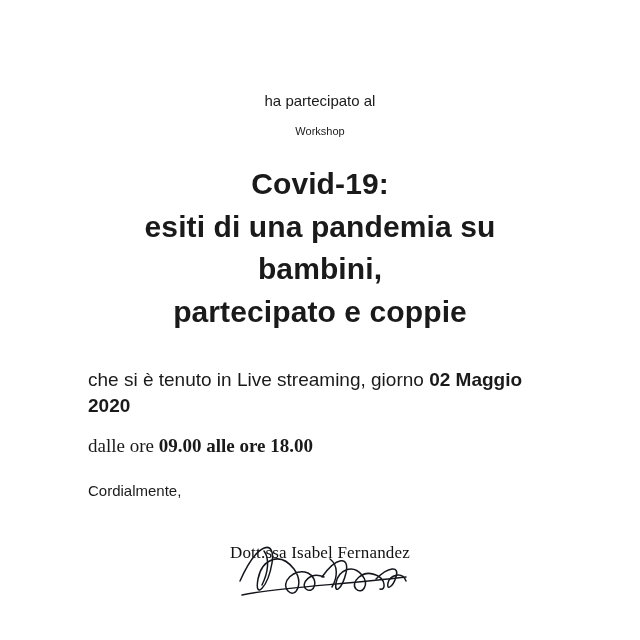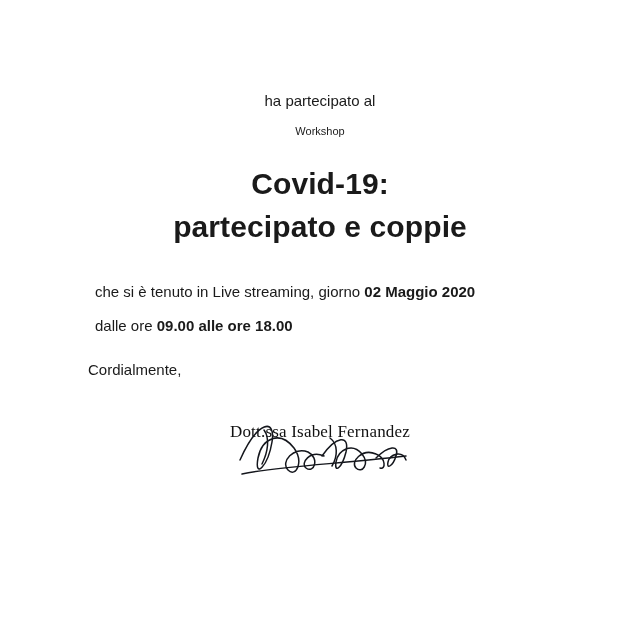--- a/index.html
+++ b/index.html
@@ -49,30 +49,31 @@
     font-weight: bold;
     line-height: 1.42;
     margin: 0 0 34px 0;
     text-align: center;
     letter-spacing: 0.1px;
   }
   .title-line {
     display: block;
   }
   .details {
-    font-size: 15px;
+    font-size: 19px;
     line-height: 1.35;
     text-align: left;
-    margin: 7px;
+    margin: 0;
   }
   .details-row {
     margin-bottom: 14px;
   }
   .details-row:last-child {
     margin-bottom: 0;
+    font-family: Liberation Serif, serif;
   }
   .strong {
     font-weight: bold;
   }
   .regards {
     font-size: 15px;
     margin-top: 24px;
     text-align: left;
   }
   .signature-block {
@@ -112,20 +113,21 @@
 
   <div class="spacer-name"></div>
 
   <div class="centered">
     <div class="participated">ha partecipato al</div>
     <div class="workshop-word">Workshop</div>
   </div>
 
   <div class="title">
     <span class="title-line">Covid-19:</span>
+    <span class="title-line">esiti di una pandemia su bambini,</span>
     <span class="title-line">partecipato e coppie</span>
   </div>
 
   <div class="details">
     <div class="details-row">
       <span>che si è tenuto in Live streaming, giorno </span><span class="strong">02 Maggio 2020</span>
     </div>
     <div class="details-row">
       <span>dalle ore </span><span class="strong">09.00 alle ore 18.00</span>
     </div>

